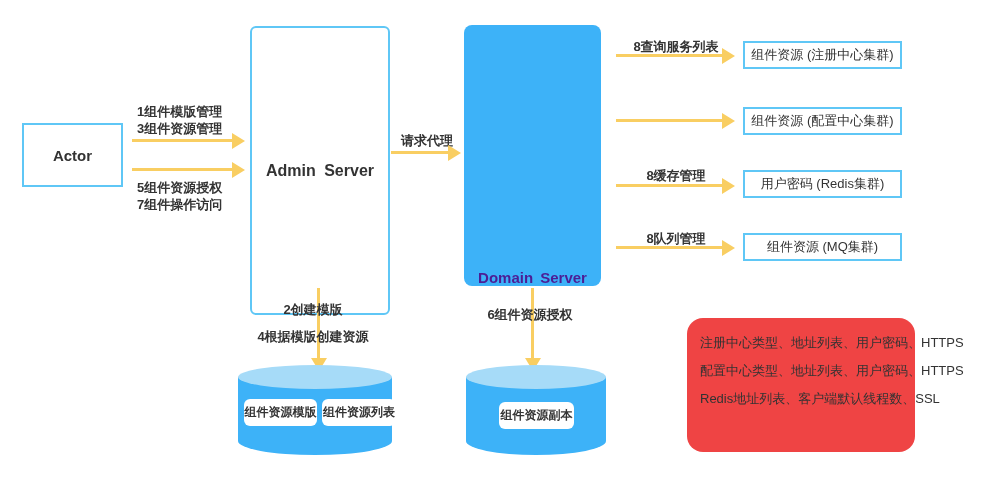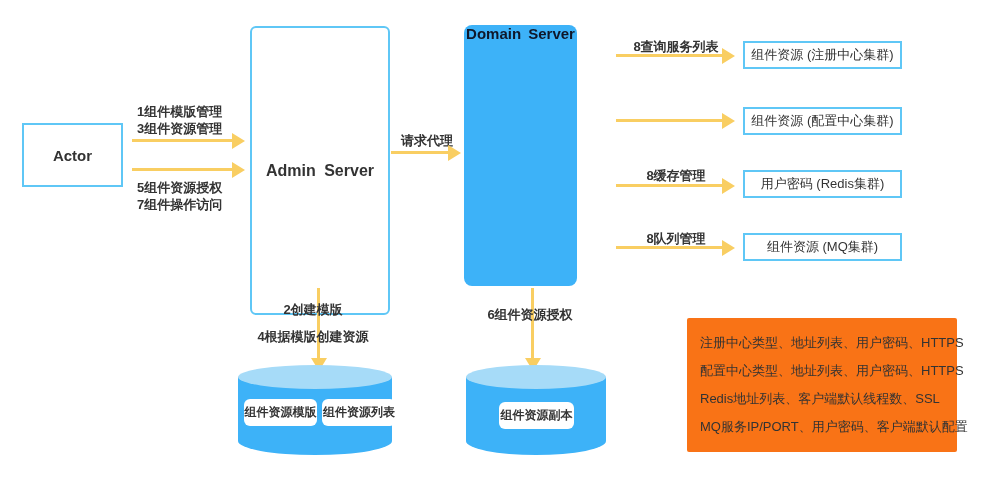--- a/index.html
+++ b/index.html
@@ -5,23 +5,23 @@
   html,body{margin:0;padding:0;background:#ffffff;}
   body{font-family:"Liberation Sans",sans-serif;color:#333;}
   .stage{position:relative;width:1000px;height:484px;background:#fff;overflow:hidden;}
 
   
   .wbox{position:absolute;background:#fff;border:2px solid #5FC7F6;border-radius:0;
         display:flex;align-items:center;justify-content:center;box-sizing:border-box;}
   .actor{left:22px;top:123px;width:101px;height:64px;font-size:15px;font-weight:bold;}
   .admin{left:250px;top:26px;width:140px;height:289px;border-radius:6px;
          font-size:16px;font-weight:bold;word-spacing:4px;}
-  .domain{position:absolute;left:464px;top:25px;width:113px;height:261px;background:#3DB2F8;
-          border-radius:8px;display:flex;align-items:flex-start;justify-content:center;
-          color:#0f172a;font-size:15px;font-weight:bold;word-spacing:3px;}
+  .domain{position:absolute;left:464px;top:25px;width:137px;height:261px;background:#3DB2F8;
+          border-radius:8px;display:flex;align-items:flex-end;justify-content:center;
+          color:#4c1d95;font-size:15px;font-weight:bold;word-spacing:3px;}
 
   
   .lbl{position:absolute;font-size:13px;font-weight:bold;color:#333;white-space:nowrap;}
   .lbl.center{text-align:center;}
 
   
   .arrow-h{position:absolute;height:3px;background:#F9CE62;}
   .arrow-h::after{content:"";position:absolute;right:-13px;top:50%;transform:translateY(-50%);
     width:0;height:0;border-left:13px solid #F9CE62;border-top:8px solid transparent;
     border-bottom:8px solid transparent;}
@@ -36,22 +36,22 @@
 
   
   .cyl{position:absolute;}
   .cyl-body{position:absolute;left:0;right:0;top:12px;bottom:0;background:#3DB2F8;
             border-radius:0 0 50% 50% / 0 0 14px 14px;}
   .cyl-top{position:absolute;left:0;right:0;top:0;height:24px;background:#A6DBF8;border-radius:50%;}
   .cyl-item{position:absolute;background:#fff;border-radius:6px;display:flex;align-items:center;
             justify-content:center;font-size:12px;font-weight:bold;color:#333;white-space:nowrap;}
 
   
-  .note{position:absolute;left:687px;top:318px;width:270px;height:134px;background:#f97316;
-        border-radius:2px;box-sizing:border-box;padding:11px 0 0 13px;}
+  .note{position:absolute;left:687px;top:318px;width:228px;height:134px;background:#ef4444;
+        border-radius:16px;box-sizing:border-box;padding:11px 0 0 13px;}
   .note div{font-size:13px;line-height:28px;color:#333;white-space:nowrap;}
 </style>
 </head>
 <body>
 
 <div class="stage">
 
   <div class="wbox actor">
     <span>Actor</span>
   </div>
@@ -121,16 +121,15 @@
     <div class="cyl-top"></div>
     <div class="cyl-item" style="left:33px;top:37px;width:75px;height:27px;">
       <span>组件资源副本</span>
     </div>
   </div>
 
   <div class="note">
     <div>注册中心类型、地址列表、用户密码、HTTPS</div>
     <div>配置中心类型、地址列表、用户密码、HTTPS</div>
     <div>Redis地址列表、客户端默认线程数、SSL</div>
-    <div>MQ服务IP/PORT、用户密码、客户端默认配置</div>
   </div>
 
 </div>
 
 </body></html>

